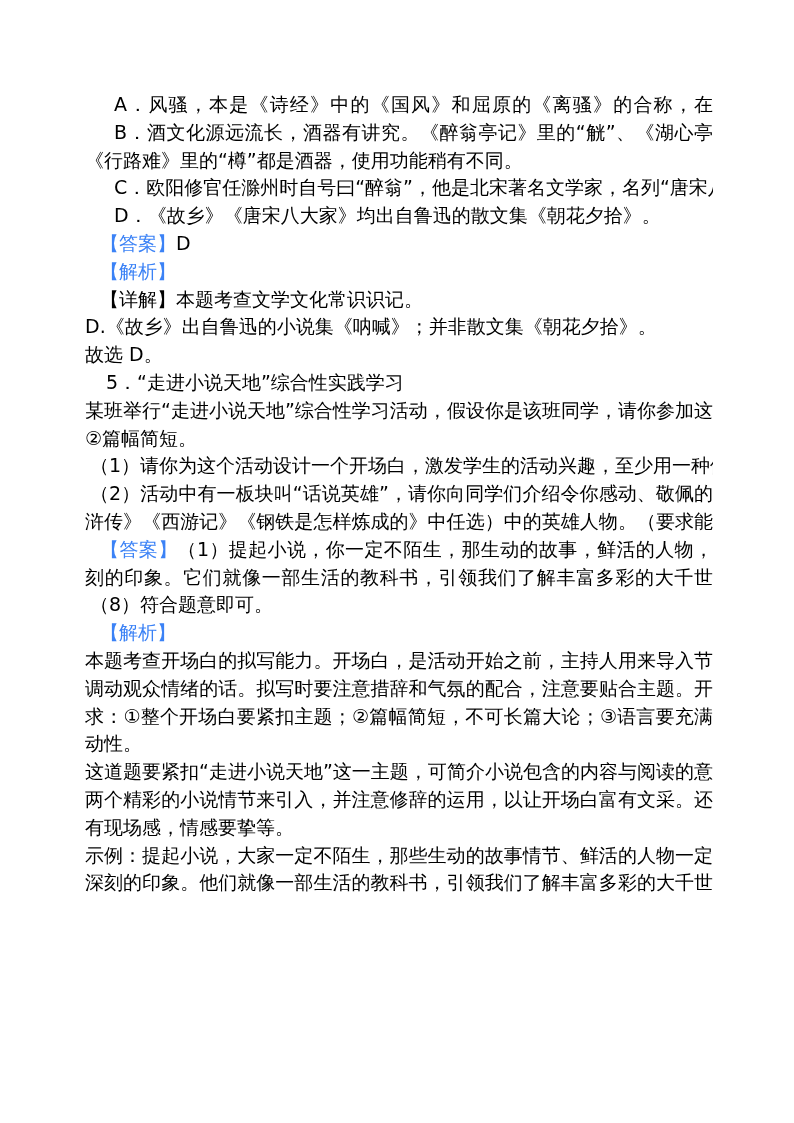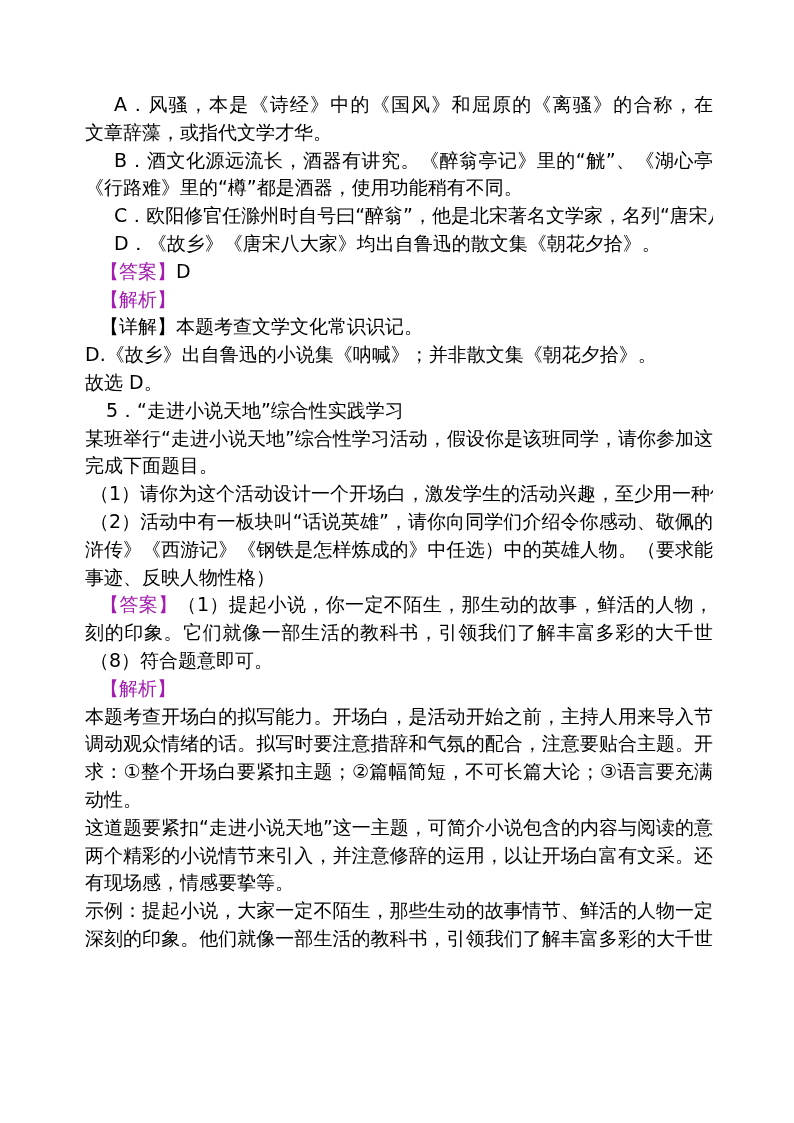--- a/index.html
+++ b/index.html
@@ -33,45 +33,43 @@
   }
   .line.fill {
     white-space: normal;
     text-align-last: justify;
   }
   
   .line.option { padding-left: 29px; }
   .line.item   { padding-left: 21px; }
   .line.paren  { padding-left: 5px;  }
   .line.tag    { padding-left: 15px; }
-  .marker { color: #a21caf; }
+  .marker { color: #3b82f6; }
 </style>
 </head>
 <body>
 
 <div class="page">
   <div class="doc" id="doc">
       <div class="line option fill"><span>A．风骚，本是《诗经》中的《国风》和屈原的《离骚》的合称，在《沁园春·雪》中是指</span></div>
-      <div class="line plain"><span>文章辞藻，或指代文学才华。</span></div>
       <div class="line option fill"><span>B．酒文化源远流长，酒器有讲究。《醉翁亭记》里的“觥”、《湖心亭看雪》里的“白”和</span></div>
       <div class="line plain"><span>《行路难》里的“樽”都是酒器，使用功能稍有不同。</span></div>
       <div class="line option"><span>C．欧阳修官任滁州时自号曰“醉翁”，他是北宋著名文学家，名列“唐宋八大家”。</span></div>
       <div class="line option"><span>D．《故乡》《唐宋八大家》均出自鲁迅的散文集《朝花夕拾》。</span></div>
       <div class="line tag"><span class="marker">【答案】</span><span>D</span></div>
       <div class="line tag"><span class="marker">【解析】</span><span></span></div>
       <div class="line tag"><span>【详解】本题考查文学文化常识识记。</span></div>
       <div class="line plain"><span>D.《故乡》出自鲁迅的小说集《呐喊》；并非散文集《朝花夕拾》。</span></div>
       <div class="line plain"><span>故选 D。</span></div>
       <div class="line item"><span>5．“走进小说天地”综合性实践学习</span></div>
       <div class="line plain fill"><span>某班举行“走进小说天地”综合性学习活动，假设你是该班同学，请你参加这个活动，并</span></div>
-      <div class="line plain"><span>完成下面题目。</span></div>
+      <div class="line plain"><span>②篇幅简短。</span></div>
       <div class="line paren"><span>（1）请你为这个活动设计一个开场白，激发学生的活动兴趣，至少用一种修辞手法。</span></div>
       <div class="line paren fill"><span>（2）活动中有一板块叫“话说英雄”，请你向同学们介绍令你感动、敬佩的小说（从《水</span></div>
       <div class="line plain fill"><span>浒传》《西游记》《钢铁是怎样炼成的》中任选）中的英雄人物。（要求能概述其两件主要</span></div>
-      <div class="line plain"><span>事迹、反映人物性格）</span></div>
       <div class="line tag fill"><span class="marker">【答案】</span><span>（1）提起小说，你一定不陌生，那生动的故事，鲜活的人物，一定给你留下过深</span></div>
       <div class="line plain fill"><span>刻的印象。它们就像一部生活的教科书，引领我们了解丰富多彩的大千世界，陶冶性情，</span></div>
       <div class="line paren"><span>（8）符合题意即可。</span></div>
       <div class="line tag"><span class="marker">【解析】</span><span></span></div>
       <div class="line plain fill"><span>本题考查开场白的拟写能力。开场白，是活动开始之前，主持人用来导入节目、渲染气氛、</span></div>
       <div class="line plain fill"><span>调动观众情绪的话。拟写时要注意措辞和气氛的配合，注意要贴合主题。开场白的基本要</span></div>
       <div class="line plain fill"><span>求：①整个开场白要紧扣主题；②篇幅简短，不可长篇大论；③语言要充满激情。富有鼓</span></div>
       <div class="line plain"><span>动性。</span></div>
       <div class="line plain fill"><span>这道题要紧扣“走进小说天地”这一主题，可简介小说包含的内容与阅读的意义，或以一</span></div>
       <div class="line plain fill"><span>两个精彩的小说情节来引入，并注意修辞的运用，以让开场白富有文采。还要注意语言要</span></div>

